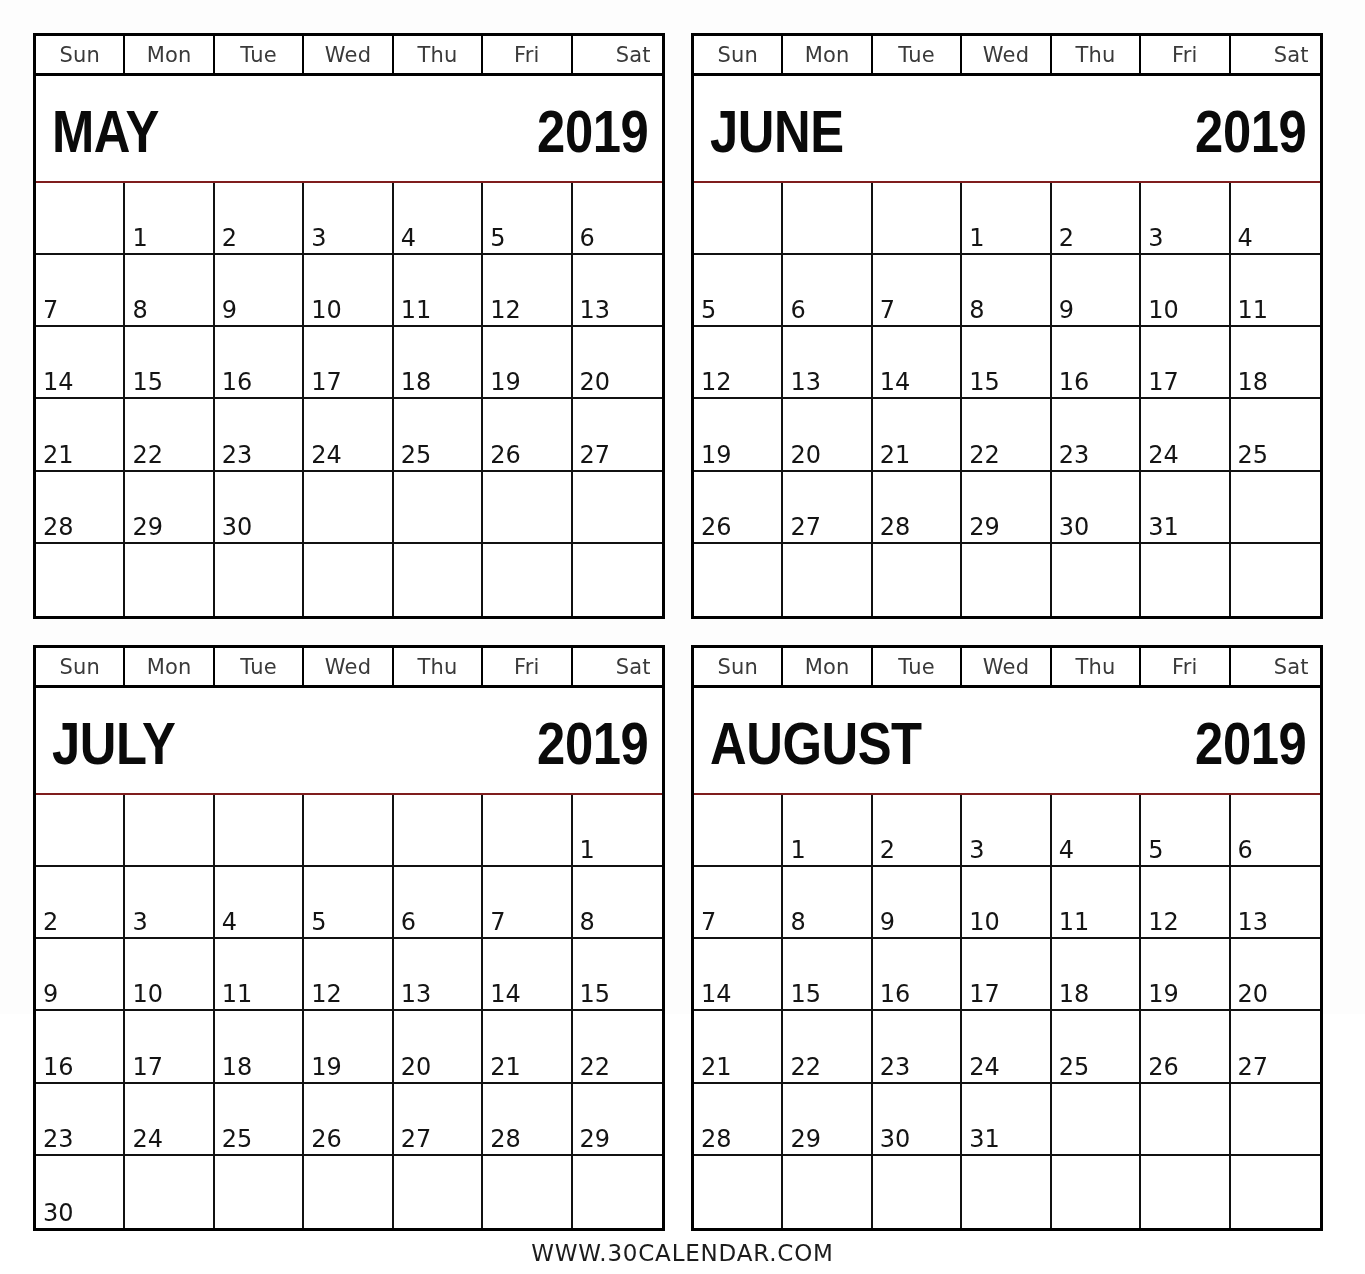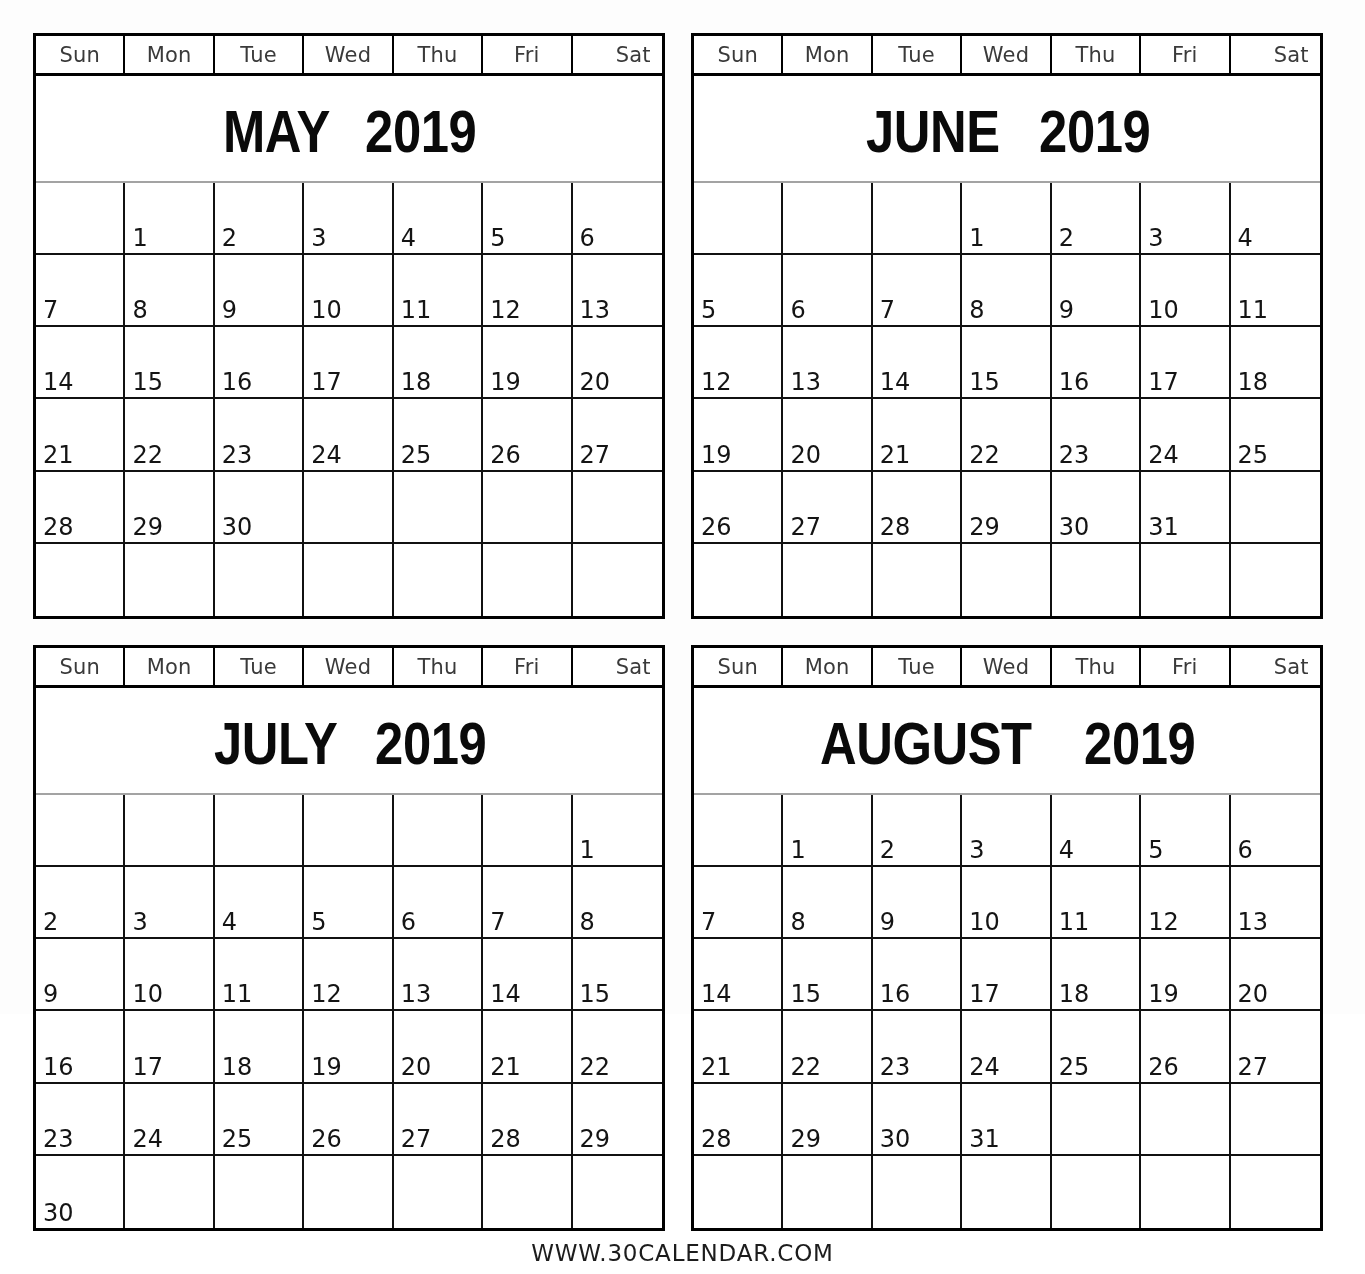--- a/index.html
+++ b/index.html
@@ -69,24 +69,24 @@
     font-family: "DejaVu Sans", sans-serif;
   }
   .weekday:last-child { border-right: none; margin-left: 32px; }
 
   
   .title-band {
     flex: 0 0 107px;
     height: 107px;
     display: flex;
     align-items: center;
-    justify-content: center;
+    justify-content: space-between;
     padding: 8px 14px 0 16px;
     box-sizing: border-box;
-    border-bottom: 2px solid #a3a3a3;
+    border-bottom: 2px solid #7f1d1d;
   }
   .month-name, .year-name {
     font-family: "Liberation Sans", sans-serif;
     font-weight: 700;
     font-size: 59px;
     line-height: 1;
     color: #0a0a0a;
     transform: scaleX(0.86);
     letter-spacing: -0.5px;
     white-space: nowrap;

